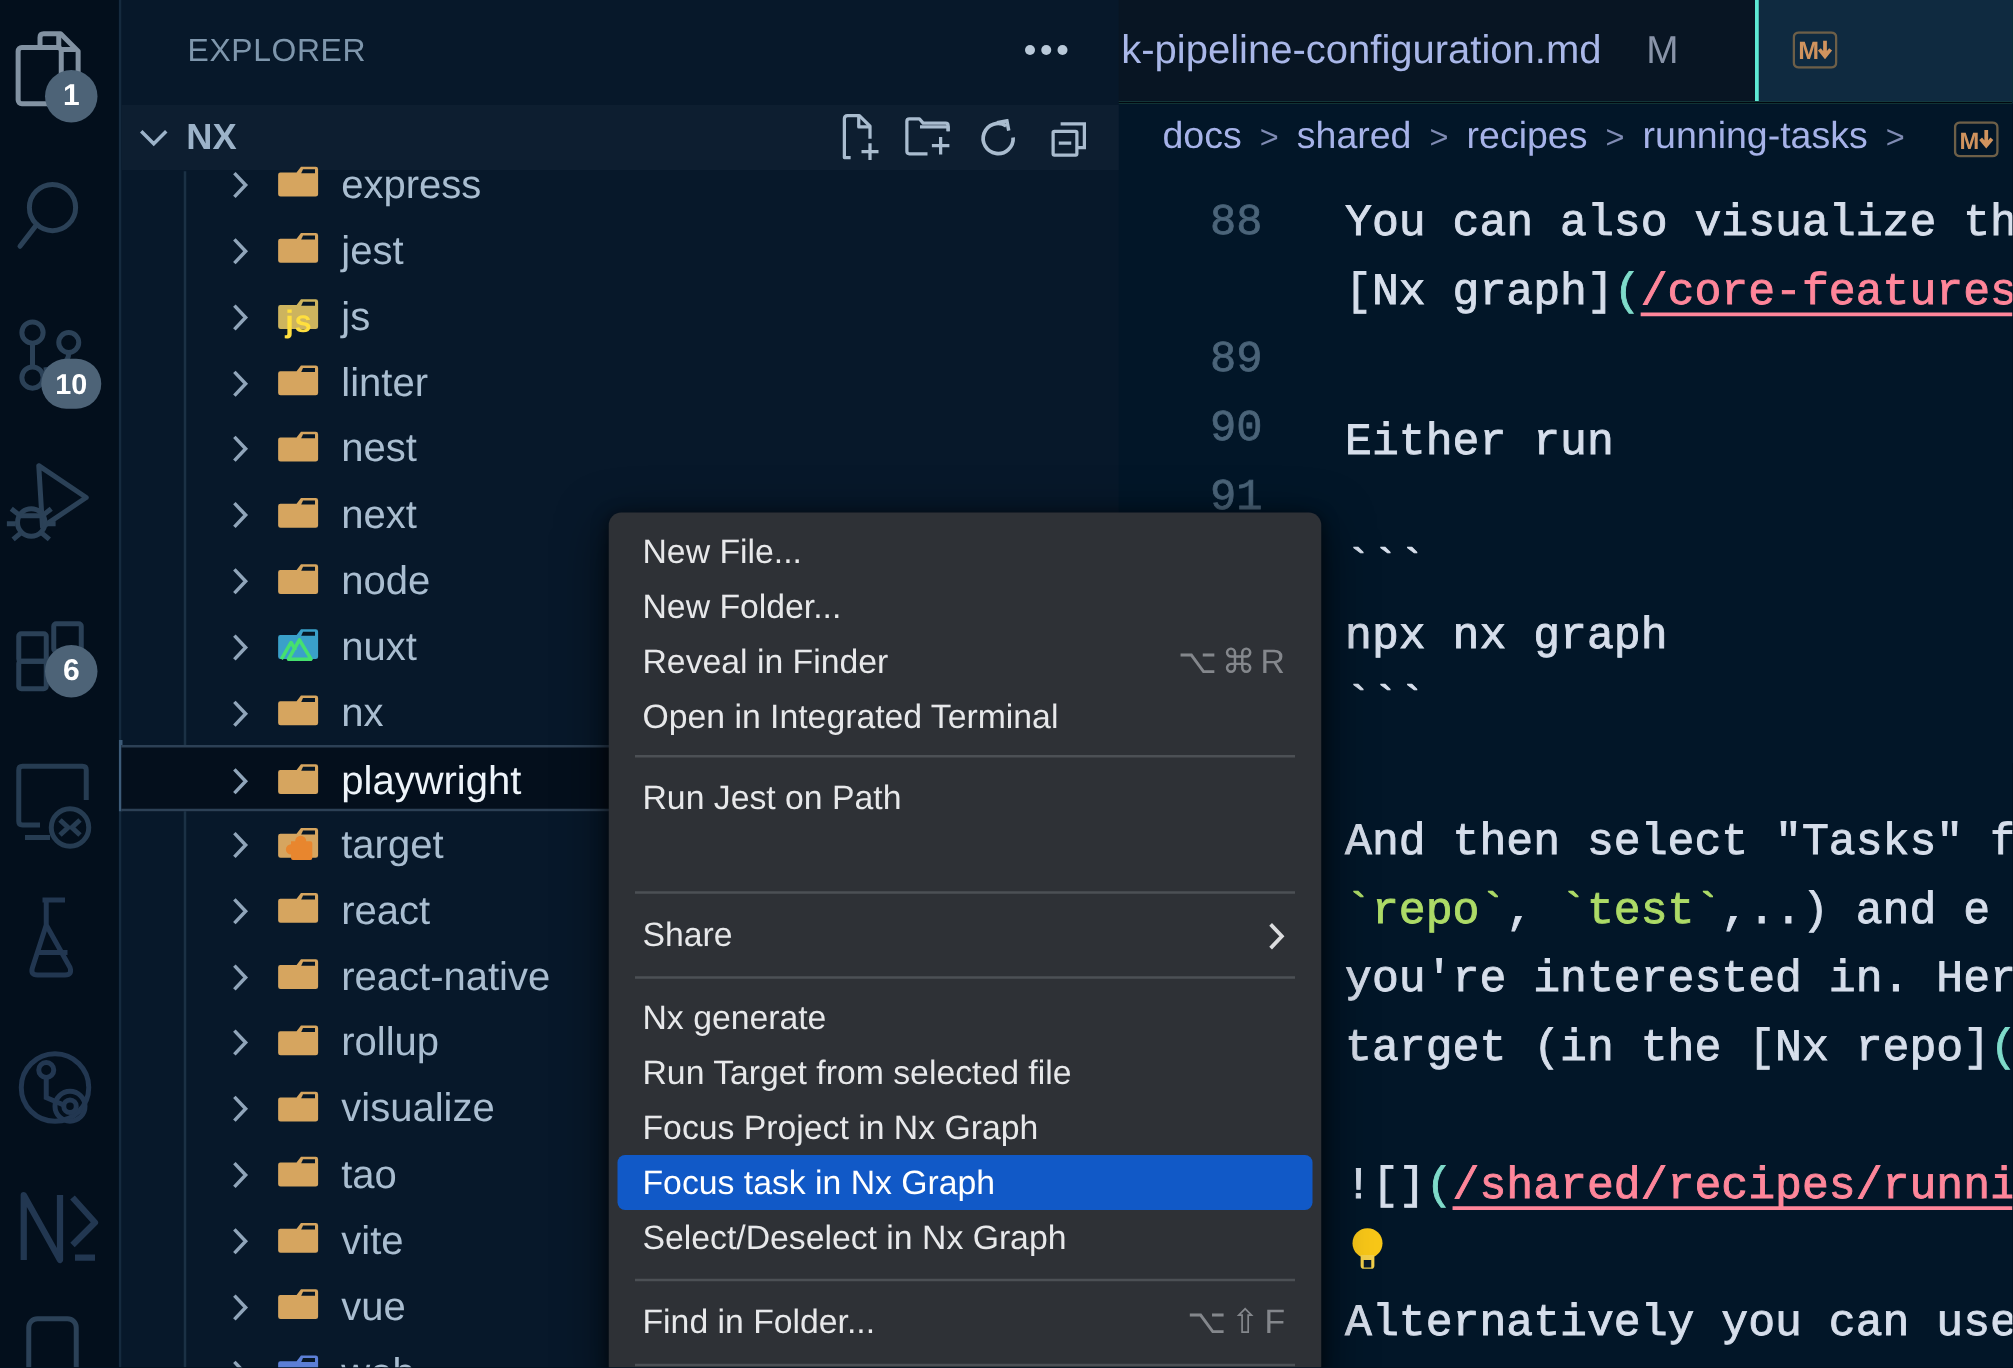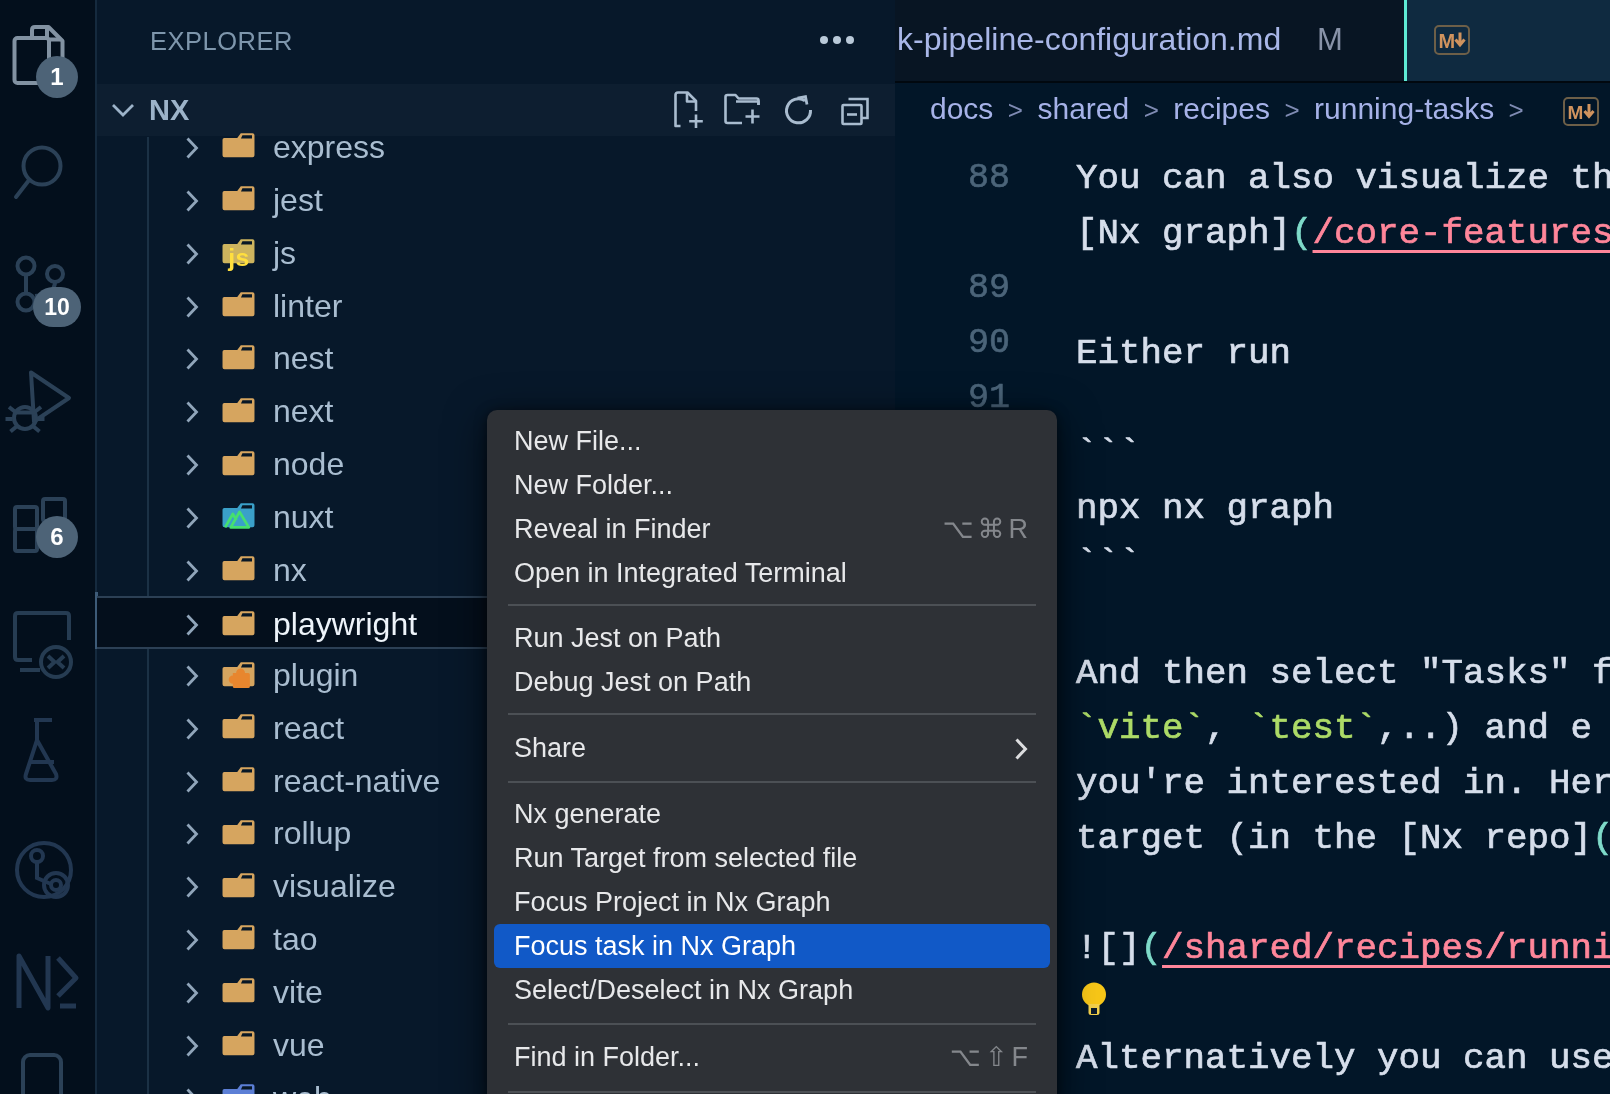--- a/index.html
+++ b/index.html
@@ -70,21 +70,21 @@
     <div class="lnum" style="left:57px;top:260.5px;">89</div>
     <div class="lnum" style="left:57px;top:315.5px;">90</div>
     <div class="lnum" style="left:57px;top:370.5px;">91</div>
     <div class="cline" style="top:150.5px;">You can also visualize th</div>
     <div class="cline" style="top:205.5px;">[Nx graph]<span class="teal">(</span><span class="pink">/core-features</span></div>
     <div class="cline" style="top:315.5px;margin-top:10px;">Either run</div>
     <div class="cline" style="top:425.5px;">```</div>
     <div class="cline" style="top:480.5px;">npx nx graph</div>
     <div class="cline" style="top:535.5px;">```</div>
     <div class="cline" style="top:645.5px;">And then select "Tasks" f</div>
-    <div class="cline" style="top:700.5px;"><span class="grn">`vite`</span>, <span class="grn">`test`</span>,..) and e</div>
+    <div class="cline" style="top:700.5px;"><span class="grn">`repo`</span>, <span class="grn">`test`</span>,..) and e</div>
     <div class="cline" style="top:755.5px;">you're interested in. Her</div>
     <div class="cline" style="top:810.5px;">target (in the [Nx repo]<span class="teal">(</span></div>
     <div class="cline" style="top:920.5px;">![]<span class="teal">(</span><span class="pink">/shared/recipes/runni</span></div>
     <svg class="abs" style="left:184px;top:981px" width="34" height="40" viewBox="0 0 34 40">
       <circle cx="17" cy="13.5" r="12" fill="#f8c718"></circle>
       <path d="M11.5 23 h11 v8.5 q0 2.5-2.5 2.5 h-6 q-2.5 0-2.5-2.5 z" fill="#f3d04b"></path>
       <rect x="14" y="27" width="6" height="6" fill="#0a1a2b"></rect>
     </svg>
     <div class="cline" style="top:1030.5px;">Alternatively you can use</div>
   </div>
@@ -234,21 +234,21 @@
     </div>
     <div class="row" style="top:649px;">
       <svg class="chev" width="16" height="26" viewBox="0 0 16 26">
           <path d="M3.5 3.5 L12.5 13 L3.5 22.5" fill="none" stroke="#90a5ba" stroke-width="2.8"></path>
         </svg>
       <svg class="ficon" style="overflow:visible" width="33" height="28" viewBox="0 0 32 25">
           <path fill="#d6a55f" d="M0.5 22.5 V7.4 q0-1.7 1.7-1.7 h12.6 l3.4-4.5 h11.4 q1.9 0 1.9 1.9 V22.5 q0 1.9-1.9 1.9 h-27.2 q-1.9 0-1.9-1.9 z"></path>
           <path d="M19.8 3.1 l9.3 0 0 3.2 -10.7 0 z" fill="#071726"></path>
           <path d="M9.5 10.5 h3.2 a4.2 4.2 0 1 1 8.6 0 h3.2 q1.5 0 1.5 1.5 v11.5 q0 1.5-1.5 1.5 H11 q-1.5 0-1.5-1.5 v-2.6 a4 4 0 1 1 0-8 z" fill="#e8862e" transform="translate(1,1)"></path>
         </svg>
-      <div class="lbl" style="">plugin</div>
+      <div class="lbl" style="">target</div>
     </div>
     <div class="row" style="top:701.5px;">
       <svg class="chev" width="16" height="26" viewBox="0 0 16 26">
           <path d="M3.5 3.5 L12.5 13 L3.5 22.5" fill="none" stroke="#90a5ba" stroke-width="2.8"></path>
         </svg>
       <svg class="ficon" style="overflow:visible" width="33" height="28" viewBox="0 0 32 25">
           <path fill="#d6a55f" d="M0.5 22.5 V7.4 q0-1.7 1.7-1.7 h12.6 l3.4-4.5 h11.4 q1.9 0 1.9 1.9 V22.5 q0 1.9-1.9 1.9 h-27.2 q-1.9 0-1.9-1.9 z"></path>
           <path d="M19.8 3.1 l9.3 0 0 3.2 -10.7 0 z" fill="#071726"></path>
         </svg>
       <div class="lbl" style="">react</div>
@@ -419,23 +419,20 @@
         <span class="t">Reveal in Finder</span>
         <span class="k">⌥⌘R</span>
       </div>
     <div class="mi" style="top:141px;">
         <span class="t">Open in Integrated Terminal</span>
       </div>
     <div class="msep" style="top:194px;"></div>
     <div class="mi" style="top:206px;">
         <span class="t">Run Jest on Path</span>
       </div>
-    <div class="mi" style="top:250px;">
-        <span class="t">Debug Jest on Path</span>
-      </div>
     <div class="msep" style="top:303px;"></div>
     <div class="mi" style="top:316px;">
         <span class="t">Share</span>
         <svg style="position:absolute;right:22px;top:11px" width="14" height="24" viewBox="0 0 14 24">
           <path d="M2.5 2.5 L11.5 12 L2.5 21.5" fill="none" stroke="#dcdddf" stroke-width="3"></path>
         </svg>
       </div>
     <div class="msep" style="top:371px;"></div>
     <div class="mi" style="top:382px;">
         <span class="t">Nx generate</span>

